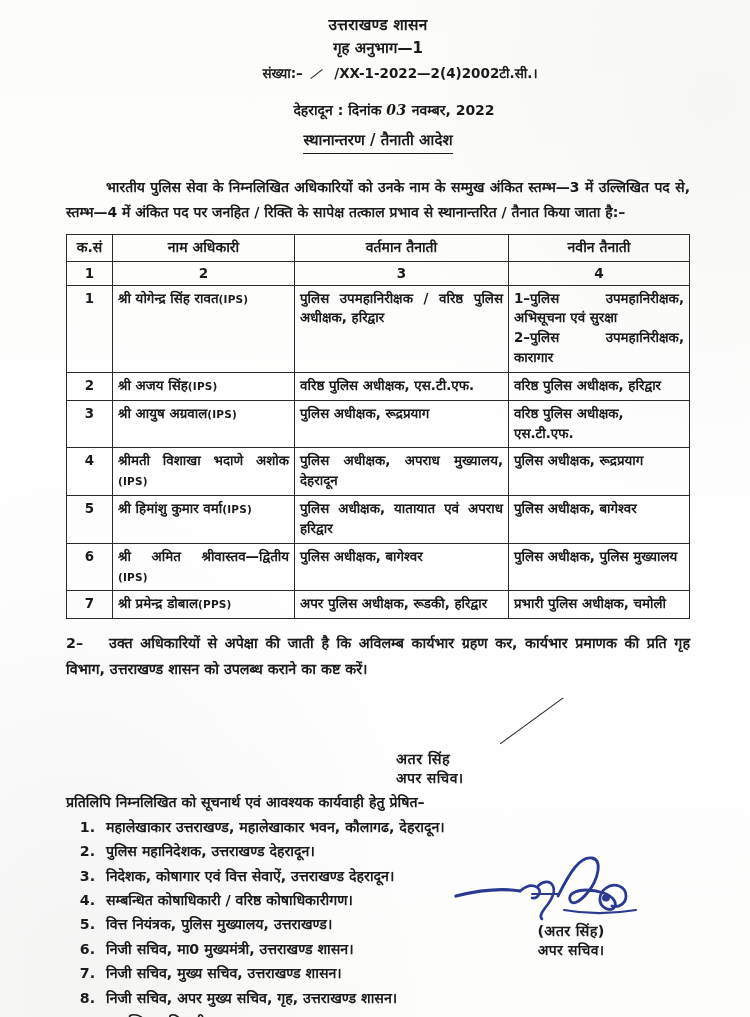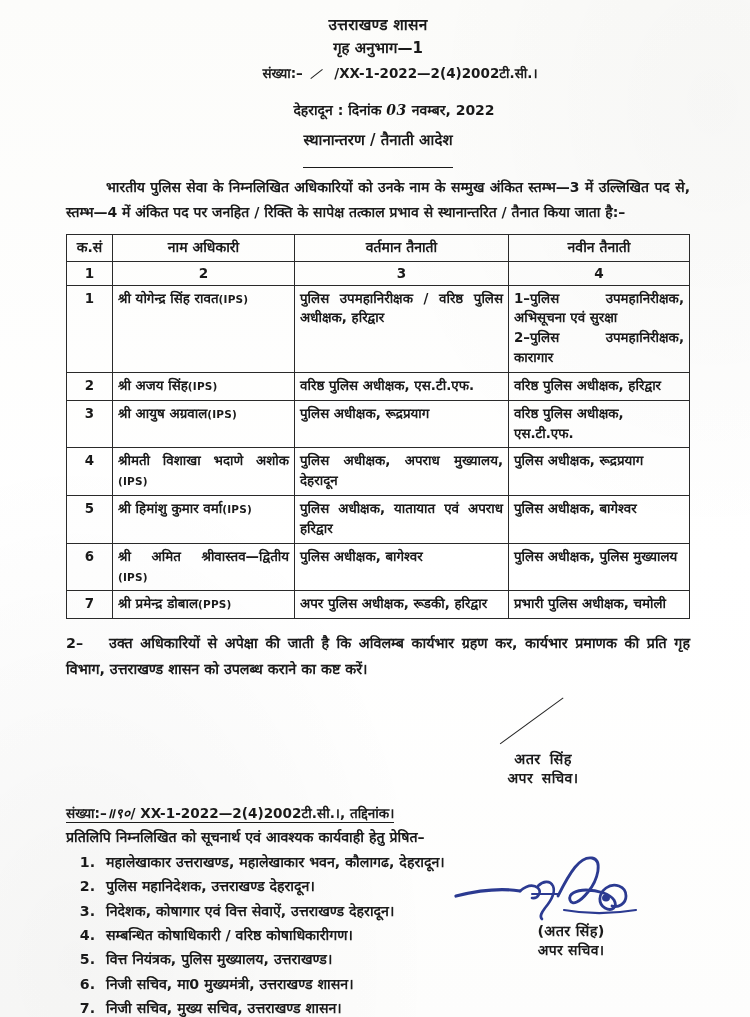--- a/index.html
+++ b/index.html
@@ -86,21 +86,21 @@
     transform-origin: left bottom;
   }
   .title-order {
     margin-top: 8px;
     font-size: 15px;
     font-weight: 700;
     text-align: center;
   }
   .title-order span {
     border-bottom: 1.4px solid #1b1b1b;
-    padding-bottom: 18px;
+    padding-bottom: 4px;
   }
 
   
   .para {
     margin-top: 26px;
     font-size: 14px;
     line-height: 1.78;
     text-align: justify;
     text-align-last: left;
     font-weight: 700;
@@ -152,23 +152,22 @@
     text-align: center;
     font-weight: 700;
     padding: 1px 4px 2px 4px;
     font-size: 13.6px;
   }
   .suffix { font-size: 10.5px; font-weight: 700; letter-spacing: .2px; }
 
   
   .sig-block {
     margin-top: 22px;
-    text-align: center;
+    text-align: left;
     padding-left: 330px;
-    font-family: Liberation Mono, monospace;
   }
   .sig-stroke {
     width: 120px;
     height: 42px;
     margin: 0 auto 1px auto;
     position: relative;
   }
   .sig-stroke::after {
     content: "";
     position: absolute;
@@ -339,23 +338,20 @@
     <div class="para2">
       <span class="marker">2–</span><span>उक्त अधिकारियों से अपेक्षा की जाती है कि अविलम्ब कार्यभार ग्रहण कर, कार्यभार प्रमाणक की प्रति गृह विभाग, उत्तराखण्ड शासन को उपलब्ध कराने का कष्ट करें।</span>
     </div>
 
     <div class="sig-block">
       <div class="sig-stroke"></div>
       <div class="sig-name">अतर सिंह</div>
       <div class="sig-desig">अपर सचिव।</div>
     </div>
 
-    <div class="copy-num">
-      <span class="ul">संख्या:–</span><span class="ul hw">॥९०</span><span class="ul">/ XX-1-2022—2(4)2002टी.सी.।, तद्दिनांक।</span>
-    </div>
     <div class="copy-lead">प्रतिलिपि निम्नलिखित को सूचनार्थ एवं आवश्यक कार्यवाही हेतु प्रेषित–</div>
     <ol class="copy-list">
       <li>महालेखाकार उत्तराखण्ड, महालेखाकार भवन, कौलागढ, देहरादून।</li>
       <li>पुलिस महानिदेशक, उत्तराखण्ड देहरादून।</li>
       <li>निदेशक, कोषागार एवं वित्त सेवाऐं, उत्तराखण्ड देहरादून।</li>
       <li>सम्बन्धित कोषाधिकारी / वरिष्ठ कोषाधिकारीगण।</li>
       <li>वित्त नियंत्रक, पुलिस मुख्यालय, उत्तराखण्ड।</li>
       <li>निजी सचिव, मा0 मुख्यमंत्री, उत्तराखण्ड शासन।</li>
       <li>निजी सचिव, मुख्य सचिव, उत्तराखण्ड शासन।</li>
       <li>निजी सचिव, अपर मुख्य सचिव, गृह, उत्तराखण्ड शासन।</li>

